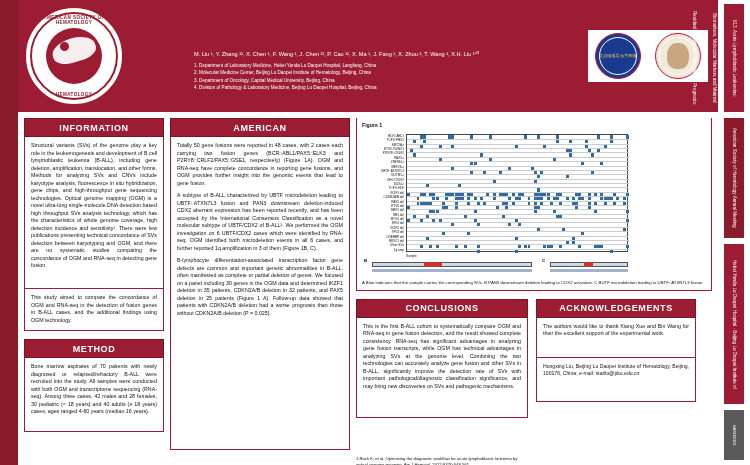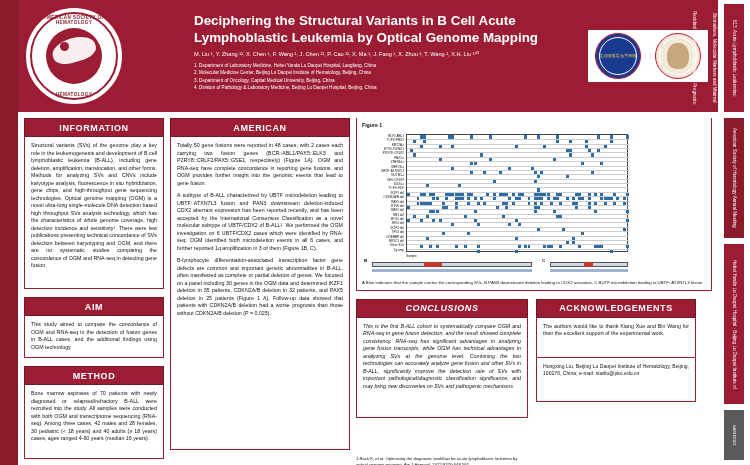--- a/index.html
+++ b/index.html
@@ -150,21 +150,21 @@
   
   .heat { position:absolute; left: 44px; top: 4px; width: 222px; height: 118px; border:0.6px solid #444;}
   .heat-row { position:absolute; left:0; height: 4.3px; }
   .rowlab { position:absolute; left:-42px; width:40px; text-align:right; font-size:3.1px; color:#111; line-height:4.3px;}
   .cell { position:absolute; height:4.3px; }
   .heat-x { position:absolute; left:44px; top:124px; font-size:3.2px; color:#111;}
   .panelB { position:absolute; left: 2px; top: 128px; font-size:4.4px; font-weight:bold;}
   .panelC { position:absolute; left: 180px; top: 128px; font-size:4.4px; font-weight:bold;}
   .ideo { position:absolute; border:0.5px solid #555; background:#ddd;}
   .two-col-bottom { display:flex; gap: 8px; }
-  .conc { width: 172px; font-style: italic; }
+  .conc { width: 172px; }
   .ack { width: 160px; }
   .refs { font-size: 4.2px; line-height: 1.35; color:#111; }
   .contact { font-size: 5.1px; line-height:1.4; }
 </style>
 </head>
 <body>
 
 <div class="poster">
 
   <div class="left-edge"></div>
@@ -172,21 +172,20 @@
   <div class="header">
     <div class="logo-circle">
       <div class="logo-ring"></div>
       <div class="logo-inner"></div>
       <div class="logo-swoosh"></div>
       <div class="logo-dot"></div>
       <div class="logo-text-top">AMERICAN SOCIETY OF HEMATOLOGY</div>
       <div class="logo-text-bottom">HEMATOLOGY</div>
     </div>
 
-    <div class="title">Deciphering the Structural Variants in B Cell Acute Lymphoblastic Leukemia by Optical Genome Mapping</div>
     <div class="authors">M. Liu ¹, Y. Zhang ¹², X. Chen ¹, F. Wang ¹, J. Chen ¹³, P. Cao ¹², X. Ma ¹, J. Fang ¹, X. Zhou ², T. Wang ¹, X.H. Liu ¹⁴⁵</div>
     <div class="affil">
       <div>1. Department of Laboratory Medicine, Hebei Yanda Lu Daopei Hospital, Langfang, China</div>
       <div>2. Molecular Medicine Center, Beijing Lu Daopei Institute of Hematology, Beijing, China</div>
       <div>3. Department of Oncology, Capital Medical University, Beijing, China</div>
       <div>4. Division of Pathology &amp; Laboratory Medicine, Beijing Lu Daopei Hospital, Beijing, China</div>
     </div>
 
     <div class="hdr-logos">
       <div class="hdr-logo">
@@ -205,21 +204,20 @@
     <div class="right-tab t1">613. Acute Lymphoblastic Leukemias: Biomarkers, Molecular Markers and Minimal Residual Disease in Diagnosis and Prognosis: Poster I</div>
     <div class="right-tab t2">American Society of Hematology Annual Meeting</div>
     <div class="right-tab t3">Hebei Yanda Lu Daopei Hospital · Beijing Lu Daopei Institute of Hematology</div>
     <div class="right-tab t4">#ASH2022</div>
   </div>
 
   <div class="col c1">
     <div class="sec-title">INFORMATION</div>
     <div class="sec-body" style="height:152px;">Structural variants (SVs) of the genome play a key role in the leukemogenesis and development of B cell lymphoblastic leukemia (B-ALL), including gene deletion, amplification, translocation, and other forms. Methods for analyzing SVs and CNVs include karyotype analysis, fluorescence in situ hybridization, gene chips, and high-throughput gene sequencing technologies. Optical genome mapping (OGM) is a novel ultra-long single-molecule DNA detection based high throughput SVs analysis technology, which has the characteristics of whole genome coverage, high detection incidence and sensitivity¹. There were few publications presenting technical concordance of SVs detection between karyotyping and OGM, and there are no systematic studies comparing the concordance of OGM and RNA-seq in detecting gene fusion.</div>
 
-    <div class="sec-title" style="margin-top:8px;">AIM</div>
     <div class="sec-body" style="height:42px;">This study aimed to compare the concordance of OGM and RNA-seq in the detection of fusion genes in B-ALL cases, and the additional findings using OGM technology.</div>
 
     <div class="sec-title" style="margin-top:8px;">METHOD</div>
     <div class="sec-body" style="height:74px;">Bone marrow aspirates of 70 patients with newly diagnosed or relapsed/refractory B-ALL were recruited into the study. All samples were conducted with both OGM and transcriptome sequencing (RNA-seq). Among three cases, 42 males and 28 females, 30 pediatric (&lt; 18 years) and 40 adults (≥ 18 years) cases, ages ranged 4-60 years (median 16 years).</div>
   </div>
 
   <div class="col c2">
     <div class="sec-title">AMERICAN</div>
     <div class="sec-body" style="height:313px;">
       <p>Totally 50 gene fusions were reported in 48 cases, with 2 cases each carrying two fusion genes (BCR::ABL1/PAX5::ELK3 and P2RY8::CRLF2/PAX5::GSE1, respectively) (Figure 1A). OGM and RNA-seq have complete concordance in reporting gene fusions, and OGM provides further insight into the genomic events that lead to gene fusion.</p>

